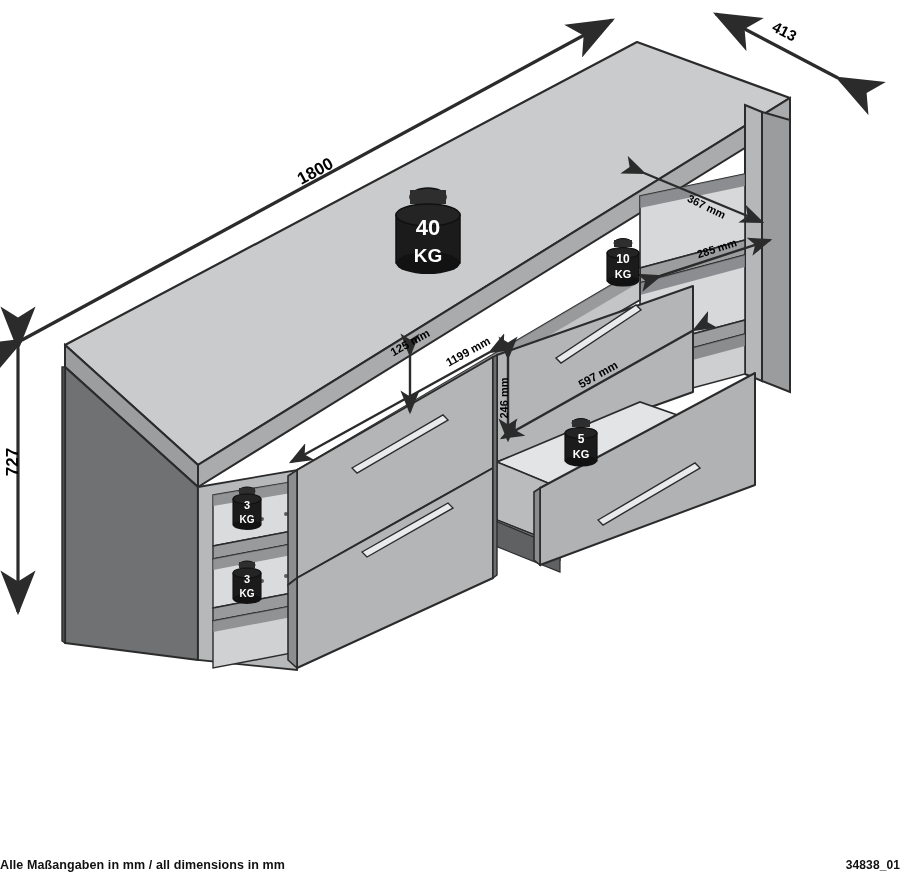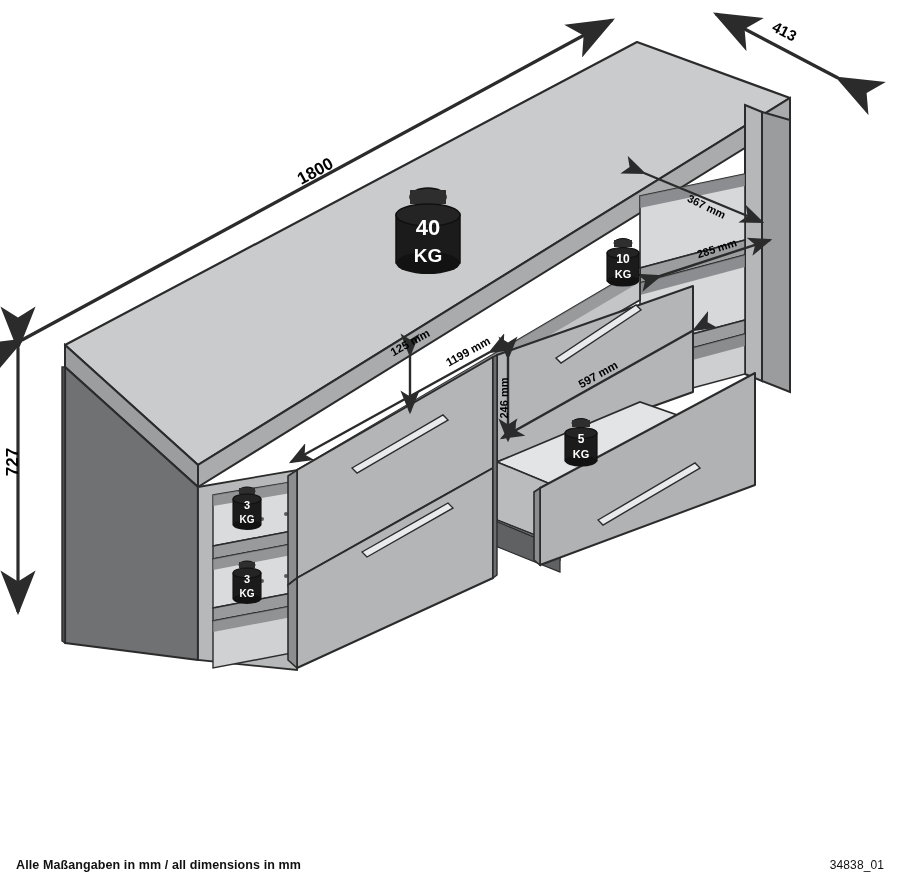--- a/index.html
+++ b/index.html
@@ -6,23 +6,23 @@
   body{
     width:900px;height:880px;position:relative;overflow:hidden;
     font-family:"Liberation Sans",sans-serif;color:#111;
   }
   #stage{position:absolute;inset:0;}
   svg#drawing{position:absolute;left:0;top:0;width:900px;height:880px;}
   .footer{
     position:absolute;left:0;bottom:8px;width:900px;
     display:flex;justify-content:space-between;align-items:flex-end;
     font-size:12.5px;font-weight:700;letter-spacing:.1px;
-    padding:0 16px;box-sizing:border-box;
+    padding:0 0;box-sizing:border-box;
   }
-  .footer .code{font-size:12px;font-weight:400;margin-top:8px;}
+  .footer .code{font-size:12px;font-weight:700;margin-top:8px;}
   .dimtxt{font-family:"Liberation Sans",sans-serif;font-weight:700;}
 </style>
 </head>
 <body>
 
 <div id="stage">
 
 <svg id="drawing" viewBox="0 0 900 880">
   <defs>
     <marker id="arrH" markerWidth="14" markerHeight="11" refX="13" refY="5.5" orient="auto">

